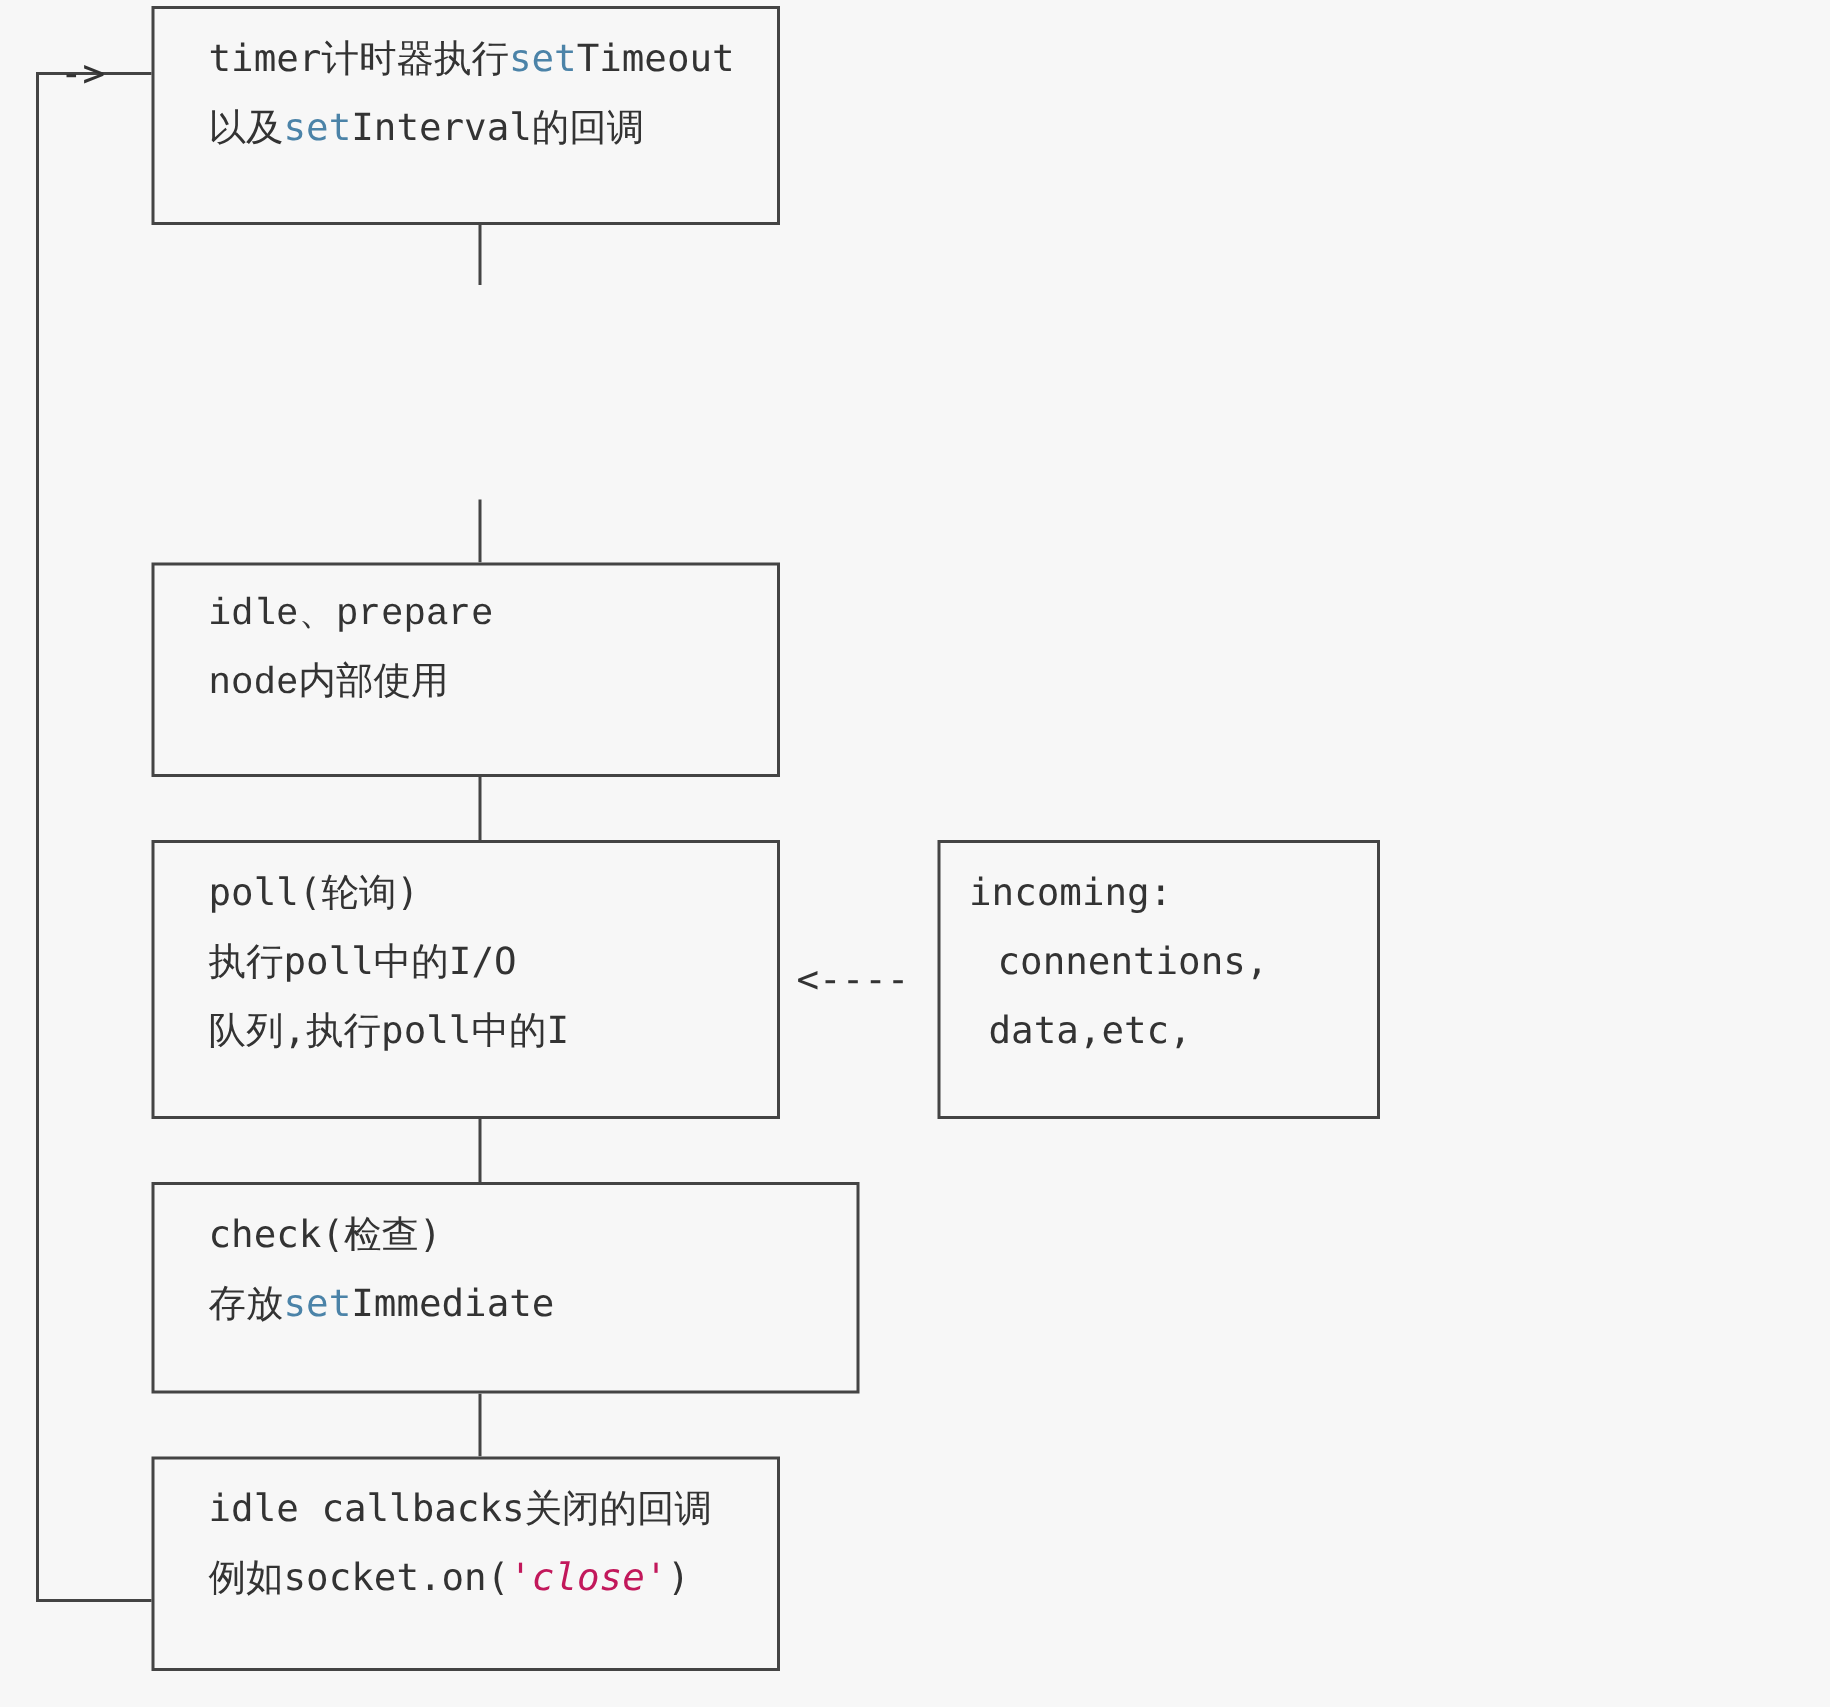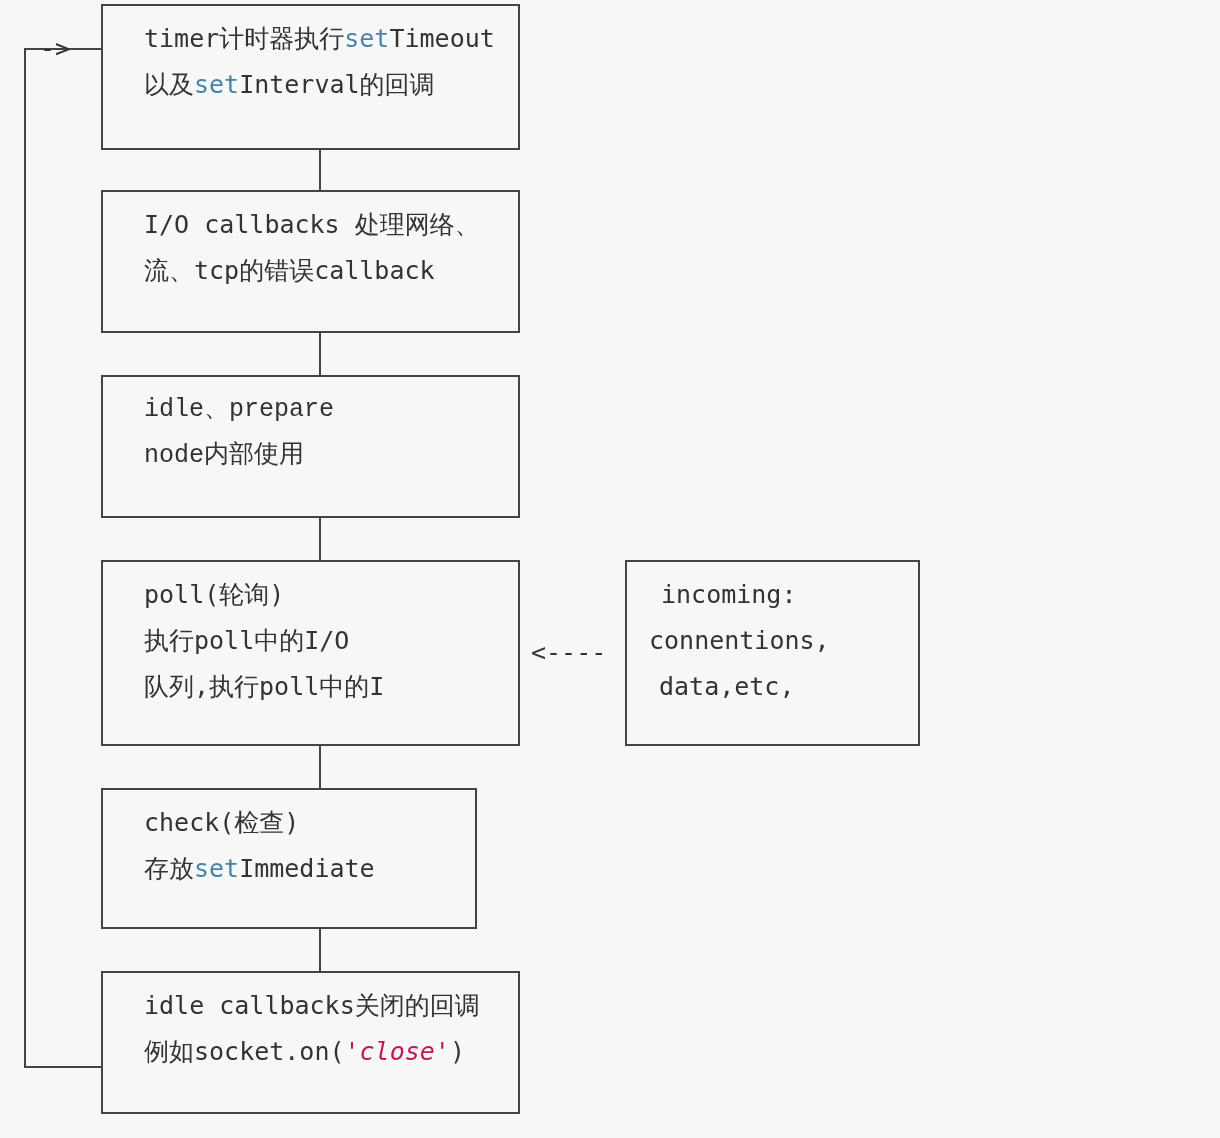--- a/index.html
+++ b/index.html
@@ -31,22 +31,22 @@
     border: 2px solid #444444;
     background: #f7f7f7;
     padding: 10px 0 10px 0;
   }
   .box .line {
     font-size: 25px;
     line-height: 46px;
     white-space: pre;
     color: #333333;
   }
-  .box.left-al .line { padding-left: 22px; margin-left: 19px; }
-  .box.center-al .line { padding-left: 34px; }
+  .box.left-al .line { padding-left: 36px; }
+  .box.center-al .line { padding-left: 19px; }
 
   .kw { color: #4b83a8; }
   .str { color: #c2185b; font-style: italic; }
 
   
   .loop {
     position: absolute;
     left: 24px;
     top: 48px;
     width: 82px;
@@ -98,45 +98,41 @@
   <div class="vconn" style="top:746px;height:42px;"></div>
   <div class="vconn" style="top:929px;height:42px;"></div>
 
   <div class="harrow" style="left:531px;top:640px;">&lt;----</div>
 
   <div class="box left-al" style="left:101px;top:4px;width:419px;height:146px;">
     <div class="line"><span>timer计时器执行</span><span class="kw">set</span><span>Timeout</span></div>
     <div class="line"><span>以及</span><span class="kw">set</span><span>Interval的回调</span></div>
   </div>
 
-  <div class="box left-al" style="left:101px;top:190px;width:419px;height:143px;">
-    <div class="line"><span>I/O callbacks 处理网络、</span></div>
-    <div class="line"><span>流、tcp的错误callback</span></div>
-  </div>
 
   <div class="box left-al" style="left:101px;top:375px;width:419px;height:143px;font-family:Liberation Mono, monospace;">
     <div class="line"><span>idle、prepare</span></div>
     <div class="line"><span>node内部使用</span></div>
   </div>
 
   <div class="box left-al" style="left:101px;top:560px;width:419px;height:186px;">
     <div class="line"><span>poll(轮询)</span></div>
     <div class="line"><span>执行poll中的I/O</span></div>
     <div class="line"><span>队列,执行poll中的I</span></div>
   </div>
 
-  <div class="box left-al" style="left:101px;top:788px;width:376px;height:141px;">
+  <div class="box left-al" style="left:101px;top:788px;width:472px;height:141px;">
     <div class="line"><span>check(检查)</span></div>
     <div class="line"><span>存放</span><span class="kw">set</span><span>Immediate</span></div>
   </div>
 
   <div class="box left-al" style="left:101px;top:971px;width:419px;height:143px;">
     <div class="line"><span>idle callbacks关闭的回调</span></div>
     <div class="line"><span>例如socket.on(</span><span class="str">'close'</span><span>)</span></div>
   </div>
 
   <div class="box center-al" style="left:625px;top:560px;width:295px;height:186px;">
     <div class="line"><span>incoming:</span></div>
-    <div class="line" style="padding-left:22px;"><span>connentions,</span></div>
+    <div class="line" style="padding-left:22px;margin-left:16px;"><span>connentions,</span></div>
     <div class="line" style="padding-left:32px;"><span>data,etc,</span></div>
   </div>
 
 </div>
 
 </body></html>

